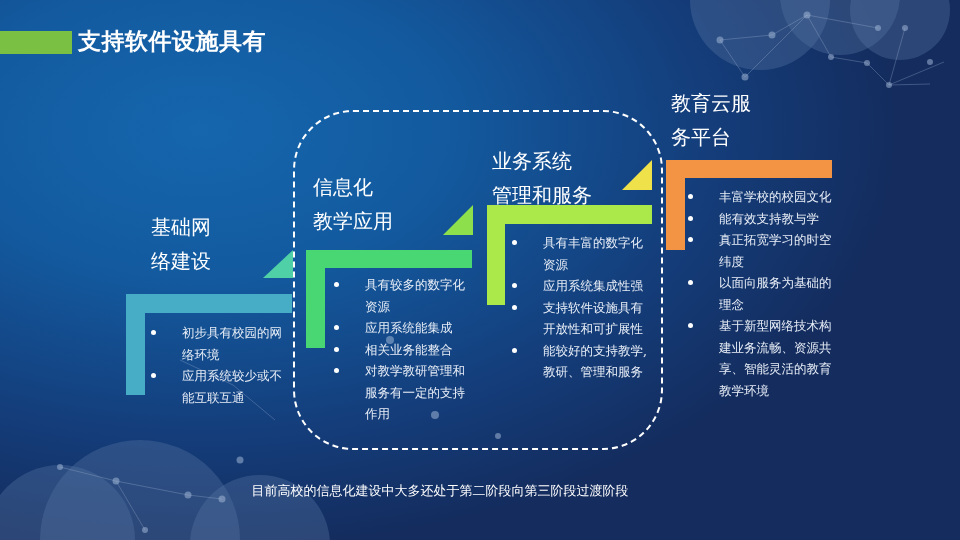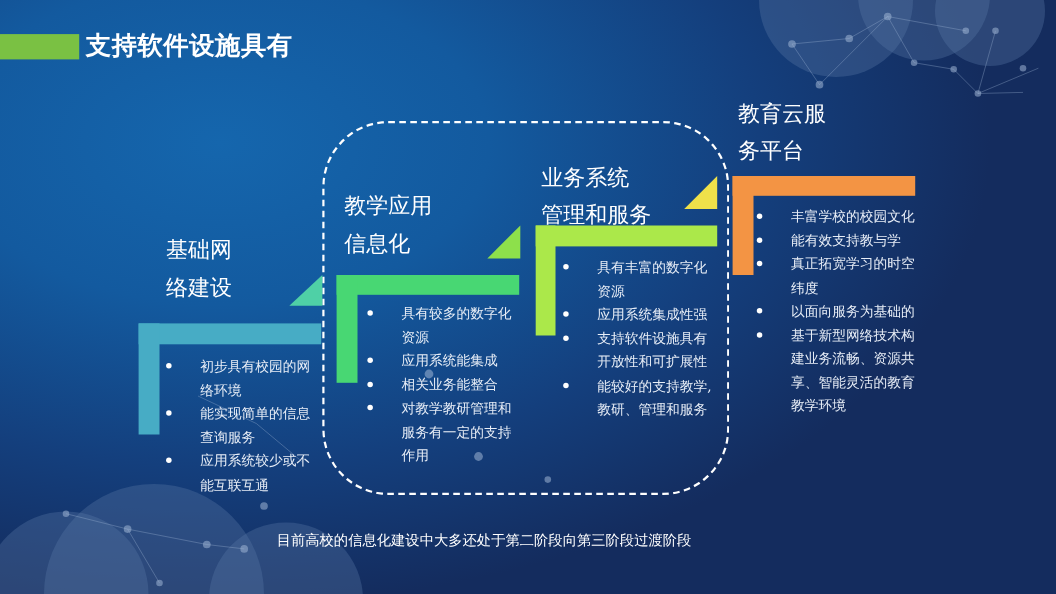--- a/index.html
+++ b/index.html
@@ -99,35 +99,30 @@
   <div class="bar-h" style="left:126px; top:294px; width:166px; height:19px; background:#47acc5;"></div>
   <div class="bar-v" style="left:126px; top:294px; width:19px; height:101px; background:#47acc5;"></div>
   <ul class="bullets" style="left:182px; top:322px; width:120px;">
     <li>
         <span class="dot"></span>
         <div>初步具有校园的网</div>
         <div>络环境</div>
       </li>
     <li>
         <span class="dot"></span>
-        <div>能实现简单的信息</div>
-        <div>查询服务</div>
-      </li>
-    <li>
-        <span class="dot"></span>
         <div>应用系统较少或不</div>
         <div>能互联互通</div>
       </li>
   </ul>
 </div>
 
 <div>
   <div class="step-title" style="left:313px; top:170px;">
+    <div>信息化</div>
     <div>教学应用</div>
-    <div>信息化</div>
   </div>
   <div class="tri" style="left:443px; top:205px; border-left:30px solid transparent; border-bottom:30px solid #8de04b;"></div>
   <div class="bar-h" style="left:306px; top:250px; width:166px; height:18px; background:#48d773;"></div>
   <div class="bar-v" style="left:306px; top:250px; width:19px; height:98px; background:#48d773;"></div>
   <ul class="bullets" style="left:365px; top:274px; width:125px;">
     <li>
         <span class="dot"></span>
         <div>具有较多的数字化</div>
         <div>资源</div>
       </li>
@@ -196,20 +191,21 @@
         <div>能有效支持教与学</div>
       </li>
     <li>
         <span class="dot"></span>
         <div>真正拓宽学习的时空</div>
         <div>纬度</div>
       </li>
     <li>
         <span class="dot"></span>
         <div>以面向服务为基础的</div>
+        <div>理念</div>
       </li>
     <li>
         <span class="dot"></span>
         <div>基于新型网络技术构</div>
         <div>建业务流畅、资源共</div>
         <div>享、智能灵活的教育</div>
         <div>教学环境</div>
       </li>
   </ul>
 </div>

